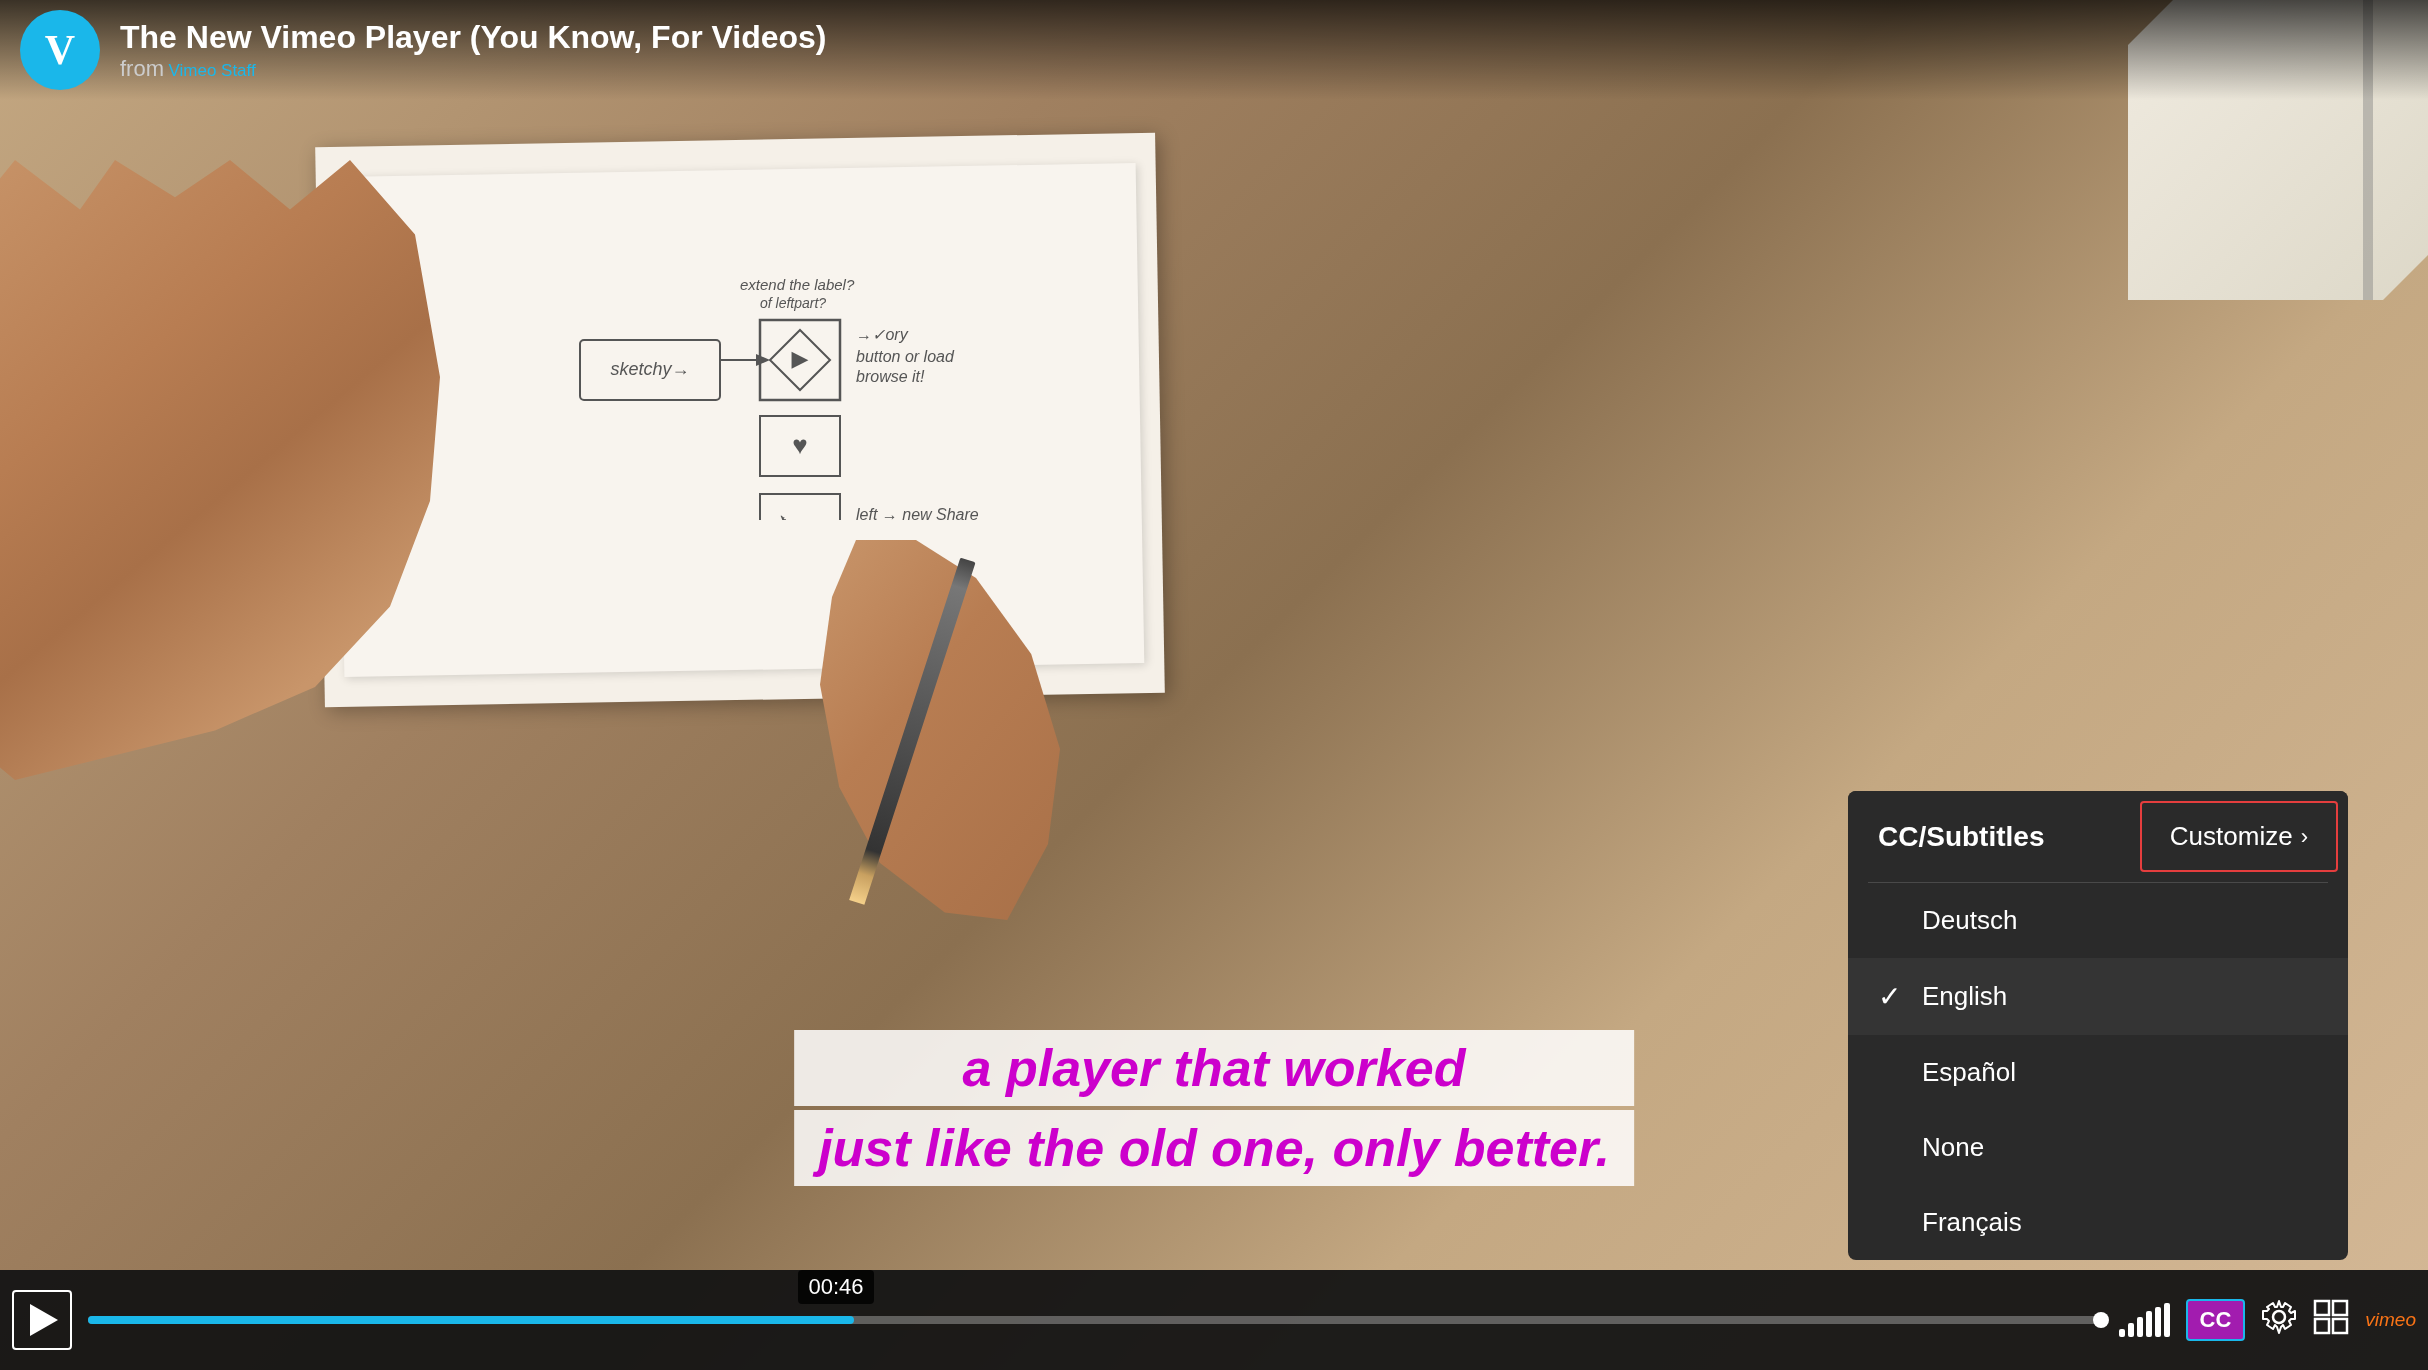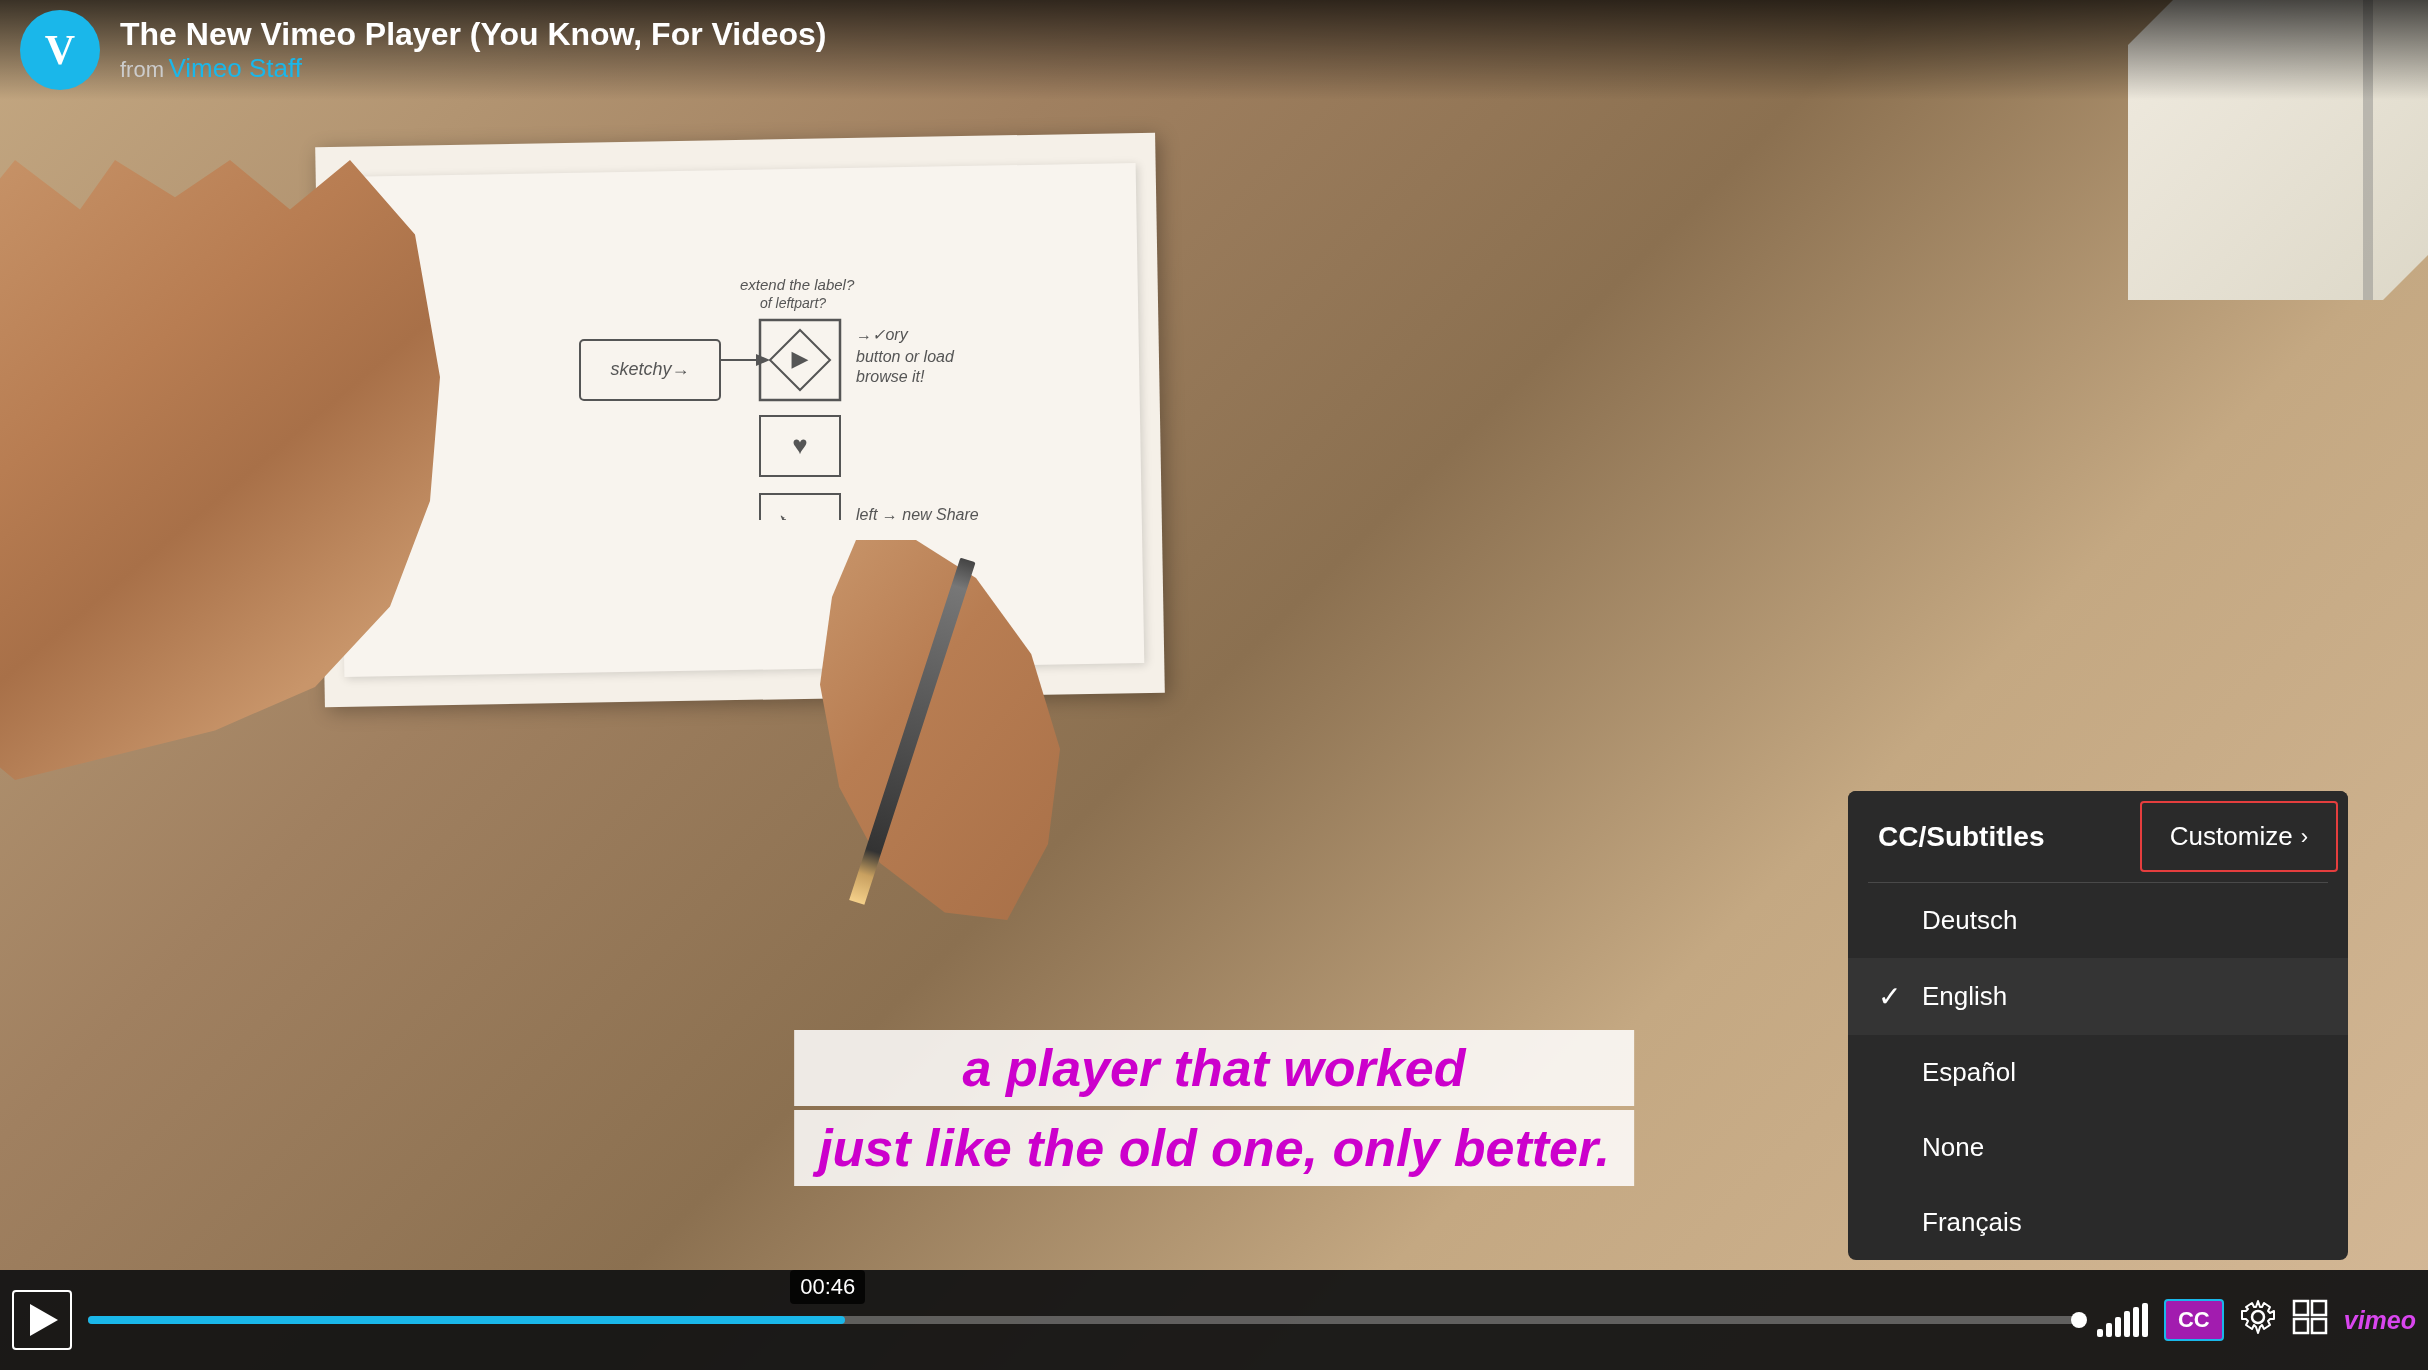--- a/index.html
+++ b/index.html
@@ -237,23 +237,23 @@
 
     .fullscreen-btn {
       color: white;
       font-size: 28px;
       cursor: pointer;
       background: none;
       border: none;
     }
 
     .vimeo-watermark {
-      color: #d946ef;
-      font-size: 25px;
-      font-weight: bold;
+      color: #f97316;
+      font-size: 19px;
+      font-weight: normal;
       font-style: italic;
     }
 
     
     .cc-dropdown {
       position: absolute;
       bottom: 110px;
       right: 80px;
       width: 500px;
       background: #2a2a2a;
@@ -374,21 +374,21 @@
   </div>
 
   <div class="top-bar">
     <div class="vimeo-logo-circle">
       <span class="vimeo-v">V</span>
     </div>
     <div class="title-area">
       <span class="video-title">The New Vimeo Player (You Know, For Videos)</span>
       <span>
         <span style="color:#ccc; font-size:22px;">from</span>
-        <span style="color:#1ab7ea; font-size:26px;">Vimeo Staff</span>
+        <span style="color:#1ab7ea; font-size:17px;">Vimeo Staff</span>
       </span>
     </div>
   </div>
 
   <div class="subtitle-container">
     <span class="subtitle-line">a player that worked</span>
     <span class="subtitle-line">just like the old one, only better.</span>
   </div>
 
   <div class="cc-dropdown">

